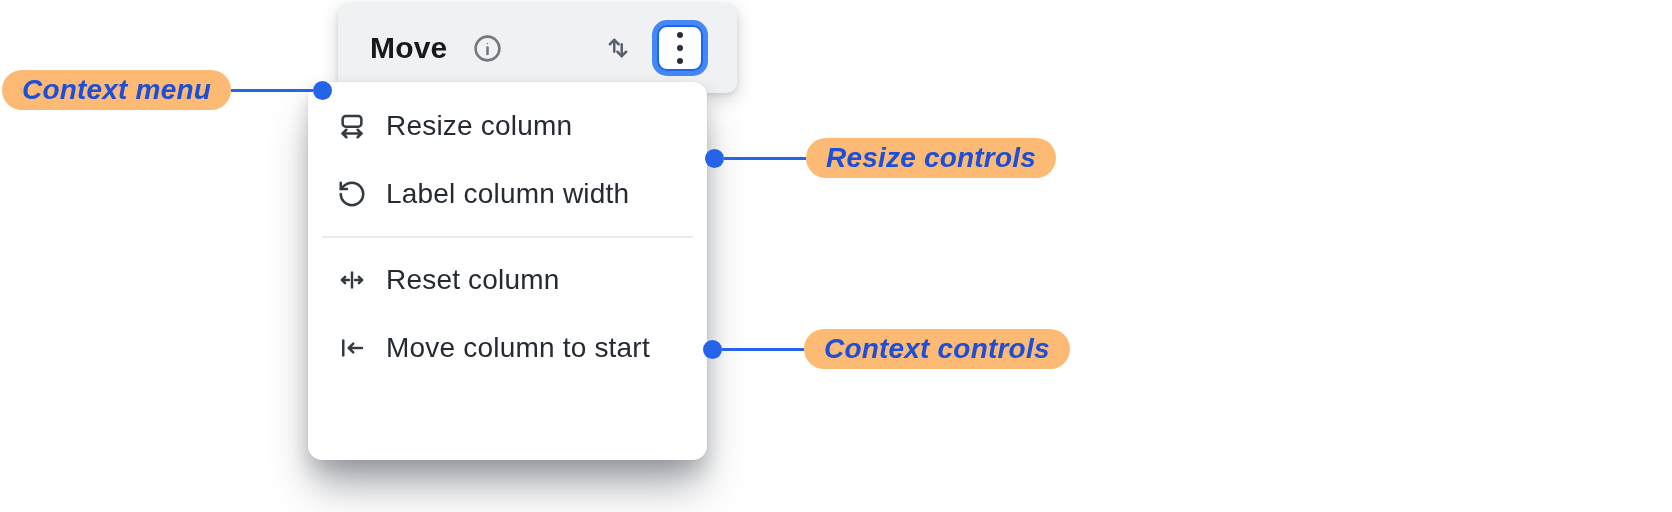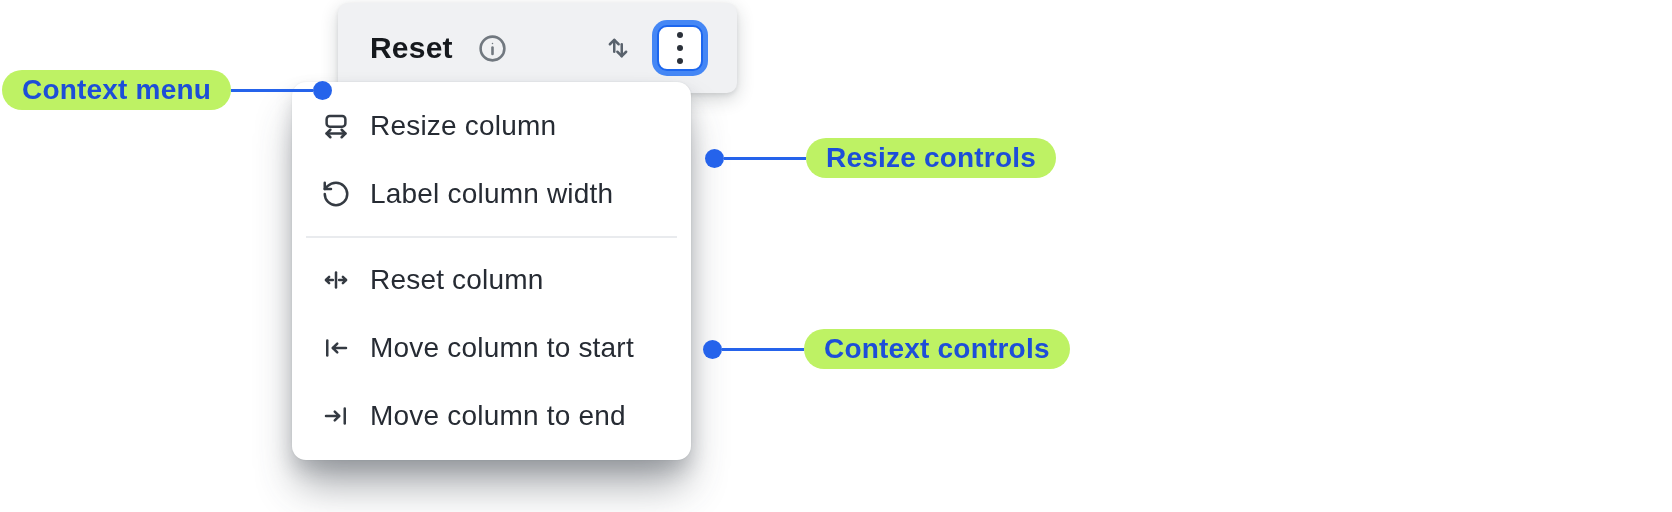--- a/index.html
+++ b/index.html
@@ -29,58 +29,58 @@
     width:46px; height:46px; background:#ffffff;
     border:2px solid #1c66ee; border-radius:10px;
     box-shadow:0 0 0 5px #4587f5;
     display:flex; flex-direction:column; align-items:center; justify-content:center;
     gap:7px; cursor:pointer;
   }
   .kebab-dot { width:6px; height:6px; border-radius:50%; background:#2b313a; }
 
   
   .ctx-menu {
-    position:absolute; left:292px; top:82px; width:399px; height:378px;
+    position:absolute; left:308px; top:82px; width:399px; height:378px;
     background:#ffffff; border-radius:14px;
     padding:10px 0;
     box-shadow:0 30px 42px -6px rgba(55,62,72,.45),
                0 10px 18px rgba(55,62,72,.18),
                0 0 2px rgba(55,62,72,.12);
     z-index:2;
   }
   .menu-item {
     height:68px; display:flex; align-items:center; gap:18px;
     padding:0 20px 0 28px; cursor:pointer;
   }
   .menu-item .mi-icon { width:32px; height:32px; display:flex; align-items:center; justify-content:center; flex:none; }
   .menu-item .mi-label { font-size:28px; color:#262b33; letter-spacing:.2px; }
   .menu-divider { height:1.5px; background:#e9ebee; margin:8px 14px; }
   .mi-icon svg { stroke:#343a42; fill:none; stroke-width:2; stroke-linecap:round; stroke-linejoin:round; }
 
   
   .ann { position:absolute; display:flex; align-items:center; z-index:3; }
   .ann-pill {
-    height:40px; border-radius:20px; background:#bef264; color:#1d4ed8;
+    height:40px; border-radius:20px; background:#fdba74; color:#1d4ed8;
     font-size:28px; font-weight:600; letter-spacing:.2px;
-    display:flex; align-items:center; padding:0 20px; white-space:nowrap;
+    display:flex; align-items:center; padding:0 20px; white-space:nowrap;font-style:italic;
   }
   .ann-line { width:82px; height:3px; background:#2563eb; flex:none; }
   .ann-dot  { width:19px; height:19px; border-radius:50%; background:#2563eb; flex:none; }
   .ann-context  { left:2px;   top:70px; }
   .ann-resize   { left:705px; top:138px; }
   .ann-movement { left:703px; top:329px; }
 
   .hdr-svg { stroke:#59626c; fill:none; stroke-width:2; stroke-linecap:round; stroke-linejoin:round; }
   .info-svg { stroke:#71787f; fill:none; stroke-width:2; stroke-linecap:round; }
 </style>
 </head>
 <body>
 
 <div class="col-header">
-  <span class="header-label">Reset</span>
+  <span class="header-label">Move</span>
 
   <span class="hdr-icon-btn info-wrap">
     <svg class="info-svg" width="31" height="31" viewBox="0 0 24 24">
       <circle cx="12" cy="12" r="9.2"></circle>
       <line x1="12" y1="11.3" x2="12" y2="16.2"></line>
       <circle cx="12" cy="8.1" r="0.6" fill="#71787f" stroke="none"></circle>
     </svg>
   </span>
 
   <span class="spacer"></span>
@@ -144,30 +144,20 @@
     <span class="mi-icon">
       <svg width="30" height="30" viewBox="0 0 24 24">
         <line x1="5" y1="6" x2="5" y2="18"></line>
         <line x1="20" y1="12" x2="9.5" y2="12"></line>
         <polyline points="13,8.5 9.5,12 13,15.5"></polyline>
       </svg>
     </span>
     <span class="mi-label">Move column to start</span>
   </div>
 
-  <div class="menu-item">
-    <span class="mi-icon">
-      <svg width="30" height="30" viewBox="0 0 24 24">
-        <line x1="19" y1="6" x2="19" y2="18"></line>
-        <line x1="4" y1="12" x2="14.5" y2="12"></line>
-        <polyline points="11,8.5 14.5,12 11,15.5"></polyline>
-      </svg>
-    </span>
-    <span class="mi-label">Move column to end</span>
-  </div>
 
 </div>
 
 <div class="ann ann-context">
   <span class="ann-pill">Context menu</span>
   <span class="ann-line"></span>
   <span class="ann-dot"></span>
 </div>
 
 <div class="ann ann-resize">

